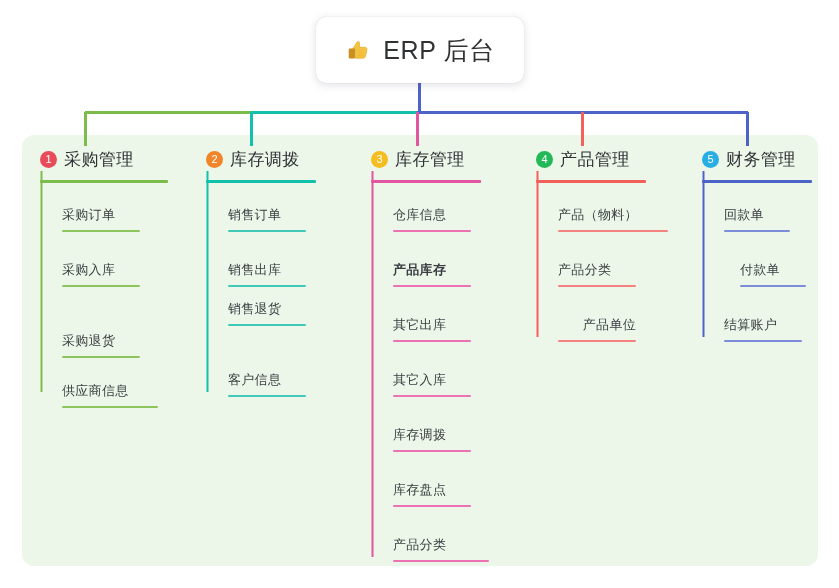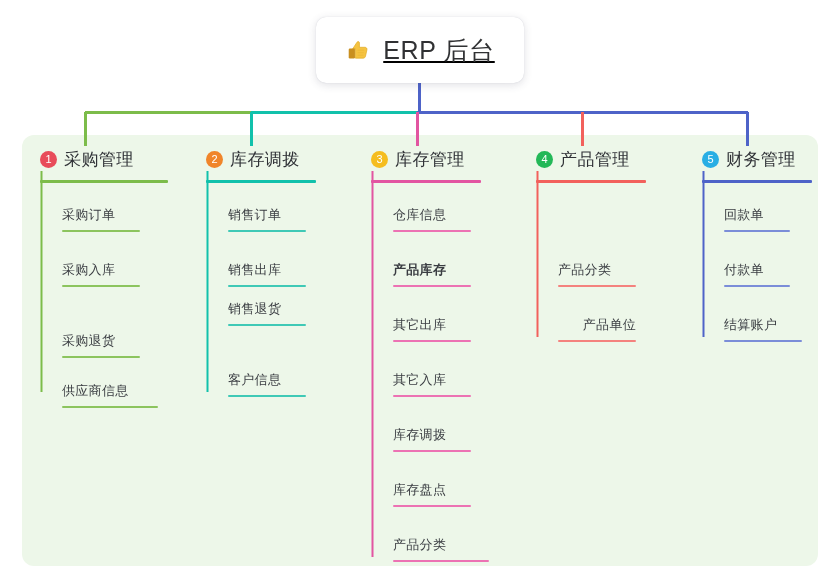--- a/index.html
+++ b/index.html
@@ -29,21 +29,20 @@
     top: 17px;
     width: 208px;
     height: 66px;
     background: #ffffff;
     border-radius: 10px;
     box-shadow: 0 2px 9px rgba(60,64,90,0.16), 0 0 1px rgba(60,64,90,0.22);
     display: flex;
     align-items: center;
     justify-content: center;
     box-sizing: border-box;
-    text-decoration: underline;
   }
   .root-inner {
     display: flex;
     align-items: center;
     gap: 11px;
   }
   .thumb-icon {
     width: 27px;
     height: 27px;
     display: block;
@@ -257,41 +256,45 @@
       <div class="leaf-rule" style="background:#ec72b3"></div>
     </div>
   </div>
 
   <div class="col" id="col-3" style="left:518px;width:166px;">
     <div class="col-head">
       <span class="badge" style="background:#23b858">4</span>
       <span class="col-title">产品管理</span>
     </div>
     <div class="head-rule" style="width:110px;background:#f2615c"></div>
+    <div class="leaf" style="top:62px;width:110px;">
+      <span class="leaf-text">产品（物料）</span>
+      <div class="leaf-rule" style="background:#f4827e"></div>
+    </div>
     <div class="leaf" style="top:117px;width:78px;">
       <span class="leaf-text">产品分类</span>
       <div class="leaf-rule" style="background:#f4827e"></div>
     </div>
     <div class="leaf" style="top:172px;width:78px;text-align:right;">
       <span class="leaf-text">产品单位</span>
       <div class="leaf-rule" style="background:#f4827e"></div>
     </div>
   </div>
 
   <div class="col" id="col-4" style="left:684px;width:160px;">
     <div class="col-head">
       <span class="badge" style="background:#29aee4">5</span>
       <span class="col-title">财务管理</span>
     </div>
     <div class="head-rule" style="width:110px;background:#4e63c8"></div>
     <div class="leaf" style="top:62px;width:66px;">
       <span class="leaf-text">回款单</span>
       <div class="leaf-rule" style="background:#7b8dd8"></div>
     </div>
-    <div class="leaf" style="top:117px;width:66px;">
+    <div class="leaf" style="top:117px;width:66px;margin-left:16px;">
       <span class="leaf-text">付款单</span>
       <div class="leaf-rule" style="background:#7b8dd8"></div>
     </div>
     <div class="leaf" style="top:172px;width:78px;">
       <span class="leaf-text">结算账户</span>
       <div class="leaf-rule" style="background:#7b8dd8"></div>
     </div>
   </div>
 
 </div>

